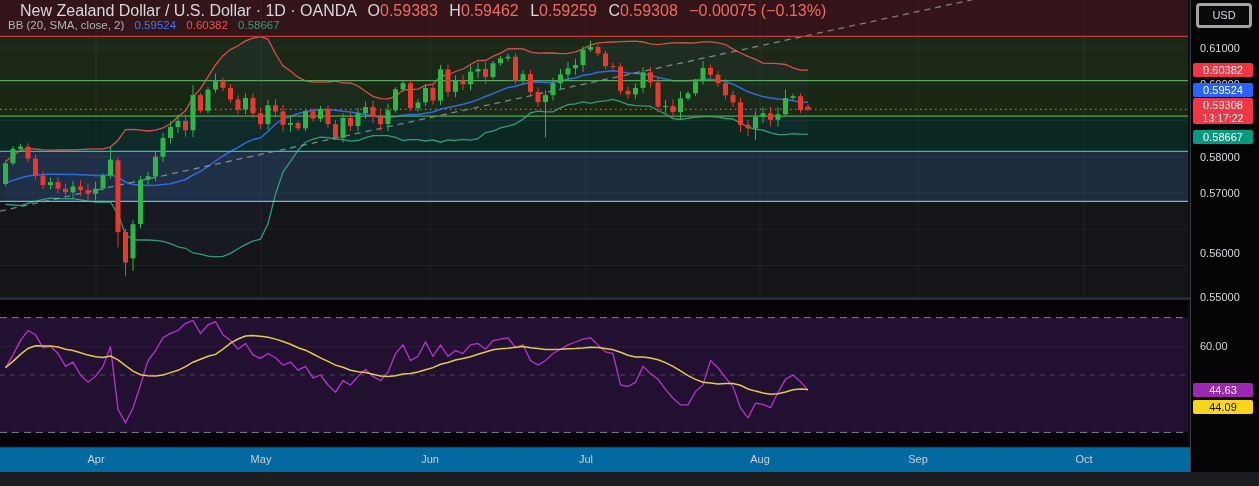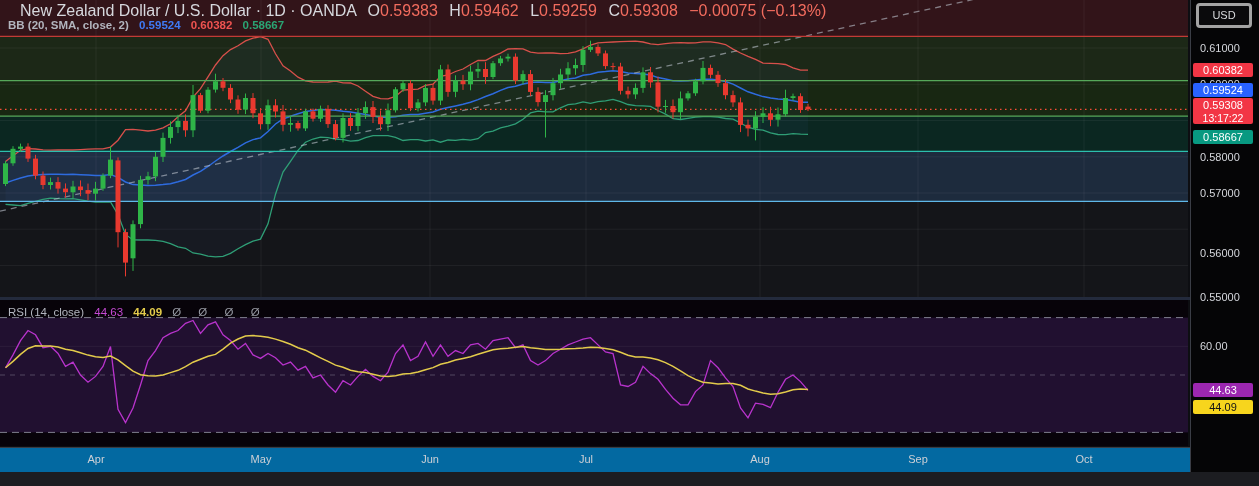--- a/index.html
+++ b/index.html
@@ -2,21 +2,21 @@
 <html><head>
 <meta charset="utf-8">
 <style>
   html,body{margin:0;padding:0;background:#000;}
   #app{position:relative;width:1259px;height:486px;background:#0d0e12;overflow:hidden;
        font-family:"Liberation Sans",sans-serif;-webkit-font-smoothing:antialiased;}
   svg{position:absolute;left:0;top:0;display:block;}
   .legend{position:absolute;z-index:5;white-space:nowrap;pointer-events:none;}
   .legend span{pointer-events:auto;}
   #legend-main{left:20px;top:2px;font-size:16px;color:#d6d8dd;}
-  #legend-bb{left:8px;top:19px;font-size:11.5px;color:#b2b5be;font-weight:bold;}
+  #legend-bb{left:8px;top:19px;font-size:11.5px;color:#b2b5be;}
   #legend-rsi{left:8px;top:306px;font-size:11.5px;color:#b2b5be;}
   .lg-gap{margin-left:7px;}
   .v-red{color:#f26c5e;}
   .v-blue{color:#3f7bf5;}
   .v-upper{color:#ef5350;}
   .v-lower{color:#2aa574;}
   .v-purple{color:#c54ad4;}
   .v-yellow{color:#e3cb4b;font-weight:bold;}
   .v-dim{color:#9598a1;letter-spacing:7px;}
   #price-scale{position:absolute;left:1190px;top:0;width:69px;height:472px;background:#050506;z-index:4;}
@@ -311,26 +311,20 @@
     <span class="lg-gap v-red">−0.00075 (−0.13%)</span>
   </div>
 
   <div class="legend" id="legend-bb">
     <span>BB (20, SMA, close, 2)</span>
     <span class="lg-gap v-blue">0.59524</span>
     <span class="lg-gap v-upper">0.60382</span>
     <span class="lg-gap v-lower">0.58667</span>
   </div>
 
-  <div class="legend" id="legend-rsi">
-    <span>RSI (14, close)</span>
-    <span class="lg-gap v-purple">44.63</span>
-    <span class="lg-gap v-yellow">44.09</span>
-    <span class="lg-gap v-dim">Ø Ø Ø Ø</span>
-  </div>
 
   <div id="price-scale">
     <div id="usd-btn">USD</div>
   <div class="plain-label" style="top: 41px;">0.61000</div>
       <div class="plain-label" style="top: 77.25px;">0.60000</div>
       <div class="plain-label" style="top: 149.75px;">0.58000</div>
       <div class="plain-label" style="top: 186px;">0.57000</div>
       <div class="plain-label" style="top: 222.25px; margin-top: 24px;">0.56000</div>
       <div class="plain-label" style="top: 258.5px; margin-top: 31px;">0.55000</div>
       <div class="plain-label" style="top: 339.3px;">60.00</div>

